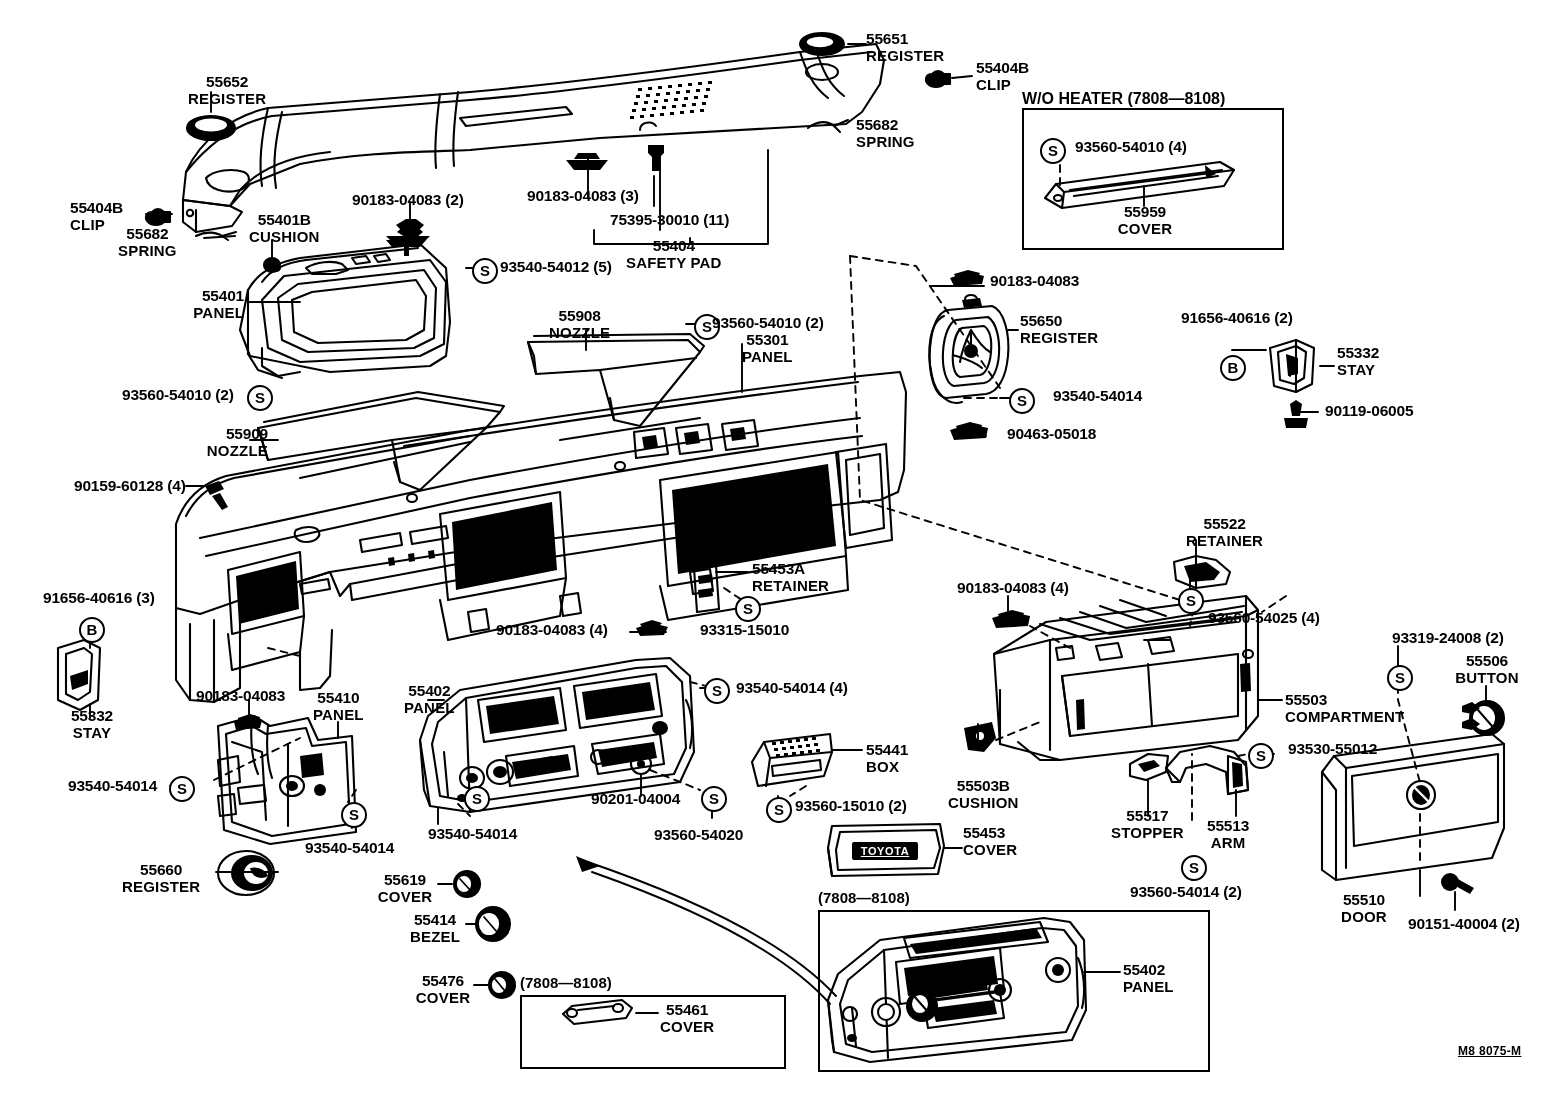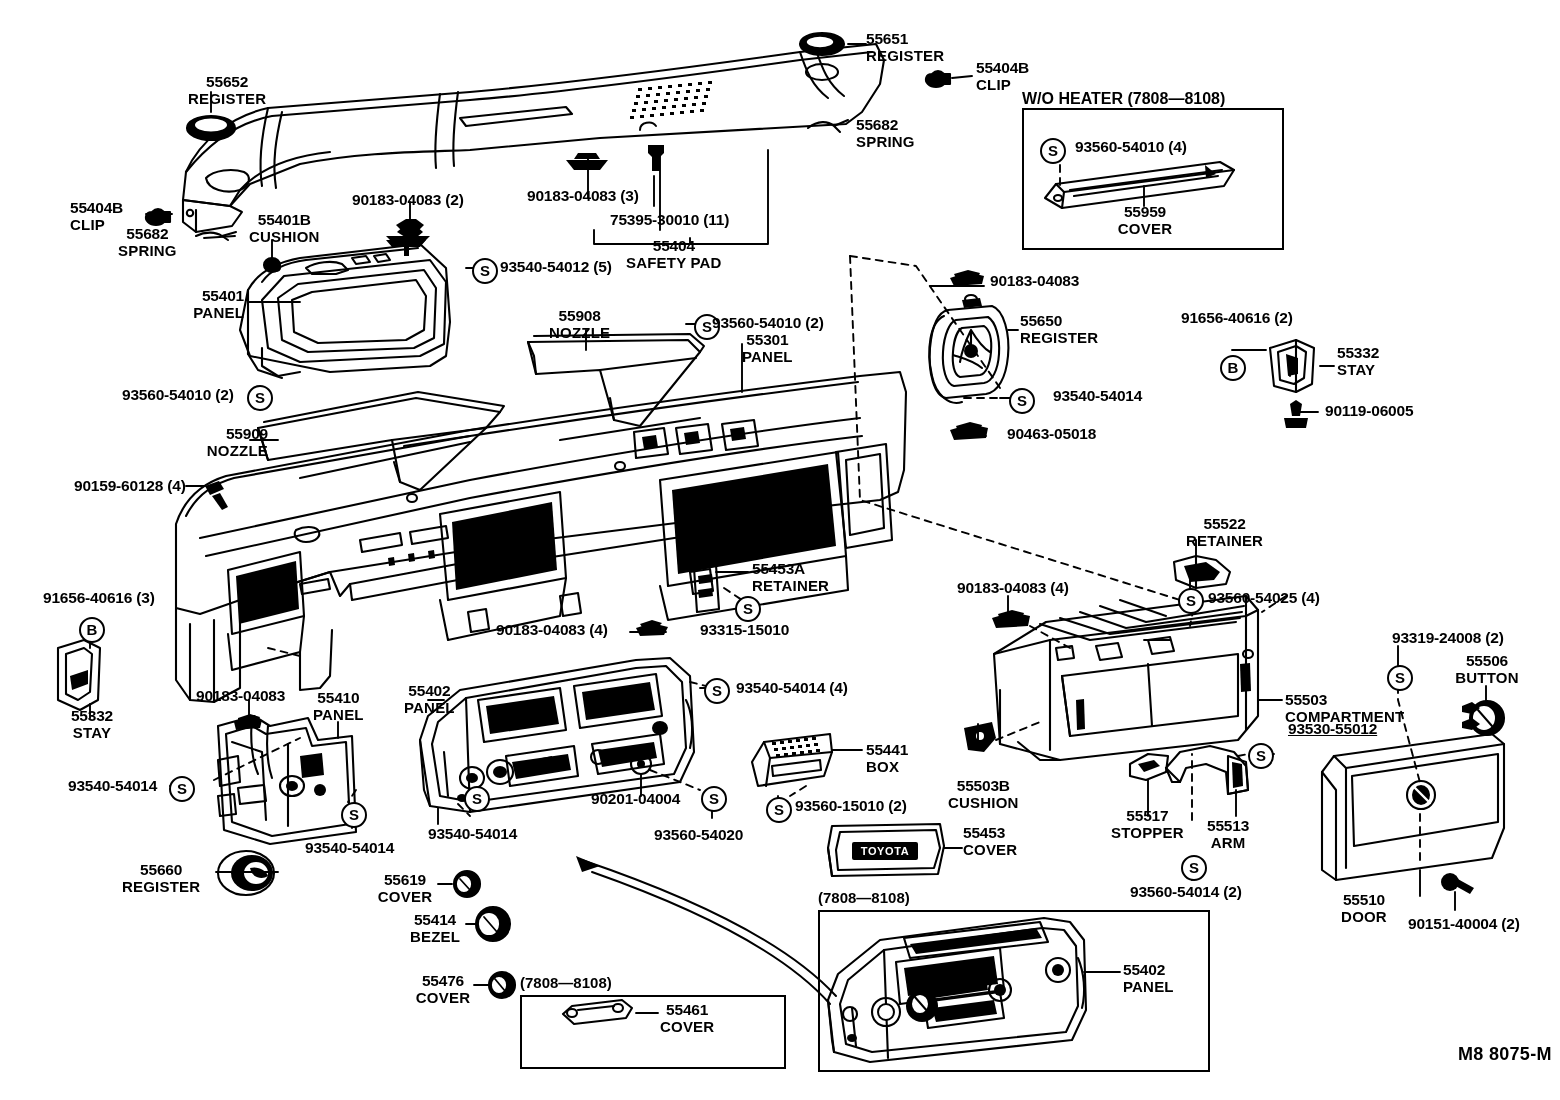--- a/index.html
+++ b/index.html
@@ -8,21 +8,21 @@
   #sheet{position:absolute;inset:0;width:1560px;height:1100px;}
   svg.art{position:absolute;left:0;top:0;width:1560px;height:1100px;
           overflow:visible;pointer-events:none;}
   .lbl{position:absolute;font-weight:bold;letter-spacing:-0.2px;
        line-height:1.0;white-space:nowrap;}
   .n{font-size:15.5px;display:block;}
   .d{font-size:15px;display:block;margin-top:1px;letter-spacing:0.2px;}
   .ctr{text-align:center;}
   .rt{text-align:right;}
   .boxtitle{position:absolute;font-weight:bold;font-size:16px;white-space:nowrap;}
-  .footer{position:absolute;font-weight:bold;font-size:18px;letter-spacing:0.3px;}
+  .footer{position:absolute;font-weight:bold;font-size:12px;letter-spacing:0.3px;text-decoration:underline;}
   .insetbox{position:absolute;border:2px solid #000;background:transparent;}
   .scirc{position:absolute;width:22px;height:22px;border:2.1px solid #000;
          border-radius:50%;font-size:15px;font-weight:bold;text-align:center;
          line-height:21px;background:#fff;}
 </style>
 </head>
 <body>
 
 <div id="sheet">
 
@@ -836,32 +836,32 @@
   <span class="n">55402</span>
   <span class="d">PANEL</span>
 </div>
 <div class="lbl ctr" style="left:1186px;top:516px;">
   <span class="n">55522</span>
   <span class="d">RETAINER</span>
 </div>
 <div class="lbl" style="left:957px;top:580px;">
   <span class="n">90183-04083 (4)</span>
 </div>
-<div class="lbl" style="left:1208px;top:590px;">
+<div class="lbl" style="left:1208px;top:610px;">
   <span class="n">93560-54025 (4)</span>
 </div>
 <div class="lbl" style="left:1285px;top:692px;">
   <span class="n">55503</span>
   <span class="d">COMPARTMENT</span>
 </div>
 <div class="lbl ctr" style="left:948px;top:778px;">
   <span class="n">55503B</span>
   <span class="d">CUSHION</span>
 </div>
-<div class="lbl" style="left:1288px;top:721px;text-decoration:underline;">
+<div class="lbl" style="left:1288px;top:741px;">
   <span class="n">93530-55012</span>
 </div>
 <div class="lbl ctr" style="left:1111px;top:808px;">
   <span class="n">55517</span>
   <span class="d">STOPPER</span>
 </div>
 <div class="lbl ctr" style="left:1207px;top:818px;">
   <span class="n">55513</span>
   <span class="d">ARM</span>
 </div>
@@ -878,17 +878,17 @@
 <div class="lbl ctr" style="left:1328px;top:892px;width:72px;">
   <span class="n">55510</span>
   <span class="d">DOOR</span>
 </div>
 <div class="lbl" style="left:1408px;top:916px;">
   <span class="n">90151-40004 (2)</span>
 </div>
 
 <div style="position:absolute;left:854px;top:843px;width:62px;height:16px;color:#fff;
             font-size:11px;font-weight:bold;text-align:center;line-height:16px;
-            letter-spacing:0.6px;">TOYOTA</div>
+            letter-spacing:0.6px;text-decoration:underline;">TOYOTA</div>
 
 <div class="footer" style="left:1458px;top:1044px;">M8 8075-M</div>
 
 </div>
 
 </body></html>

